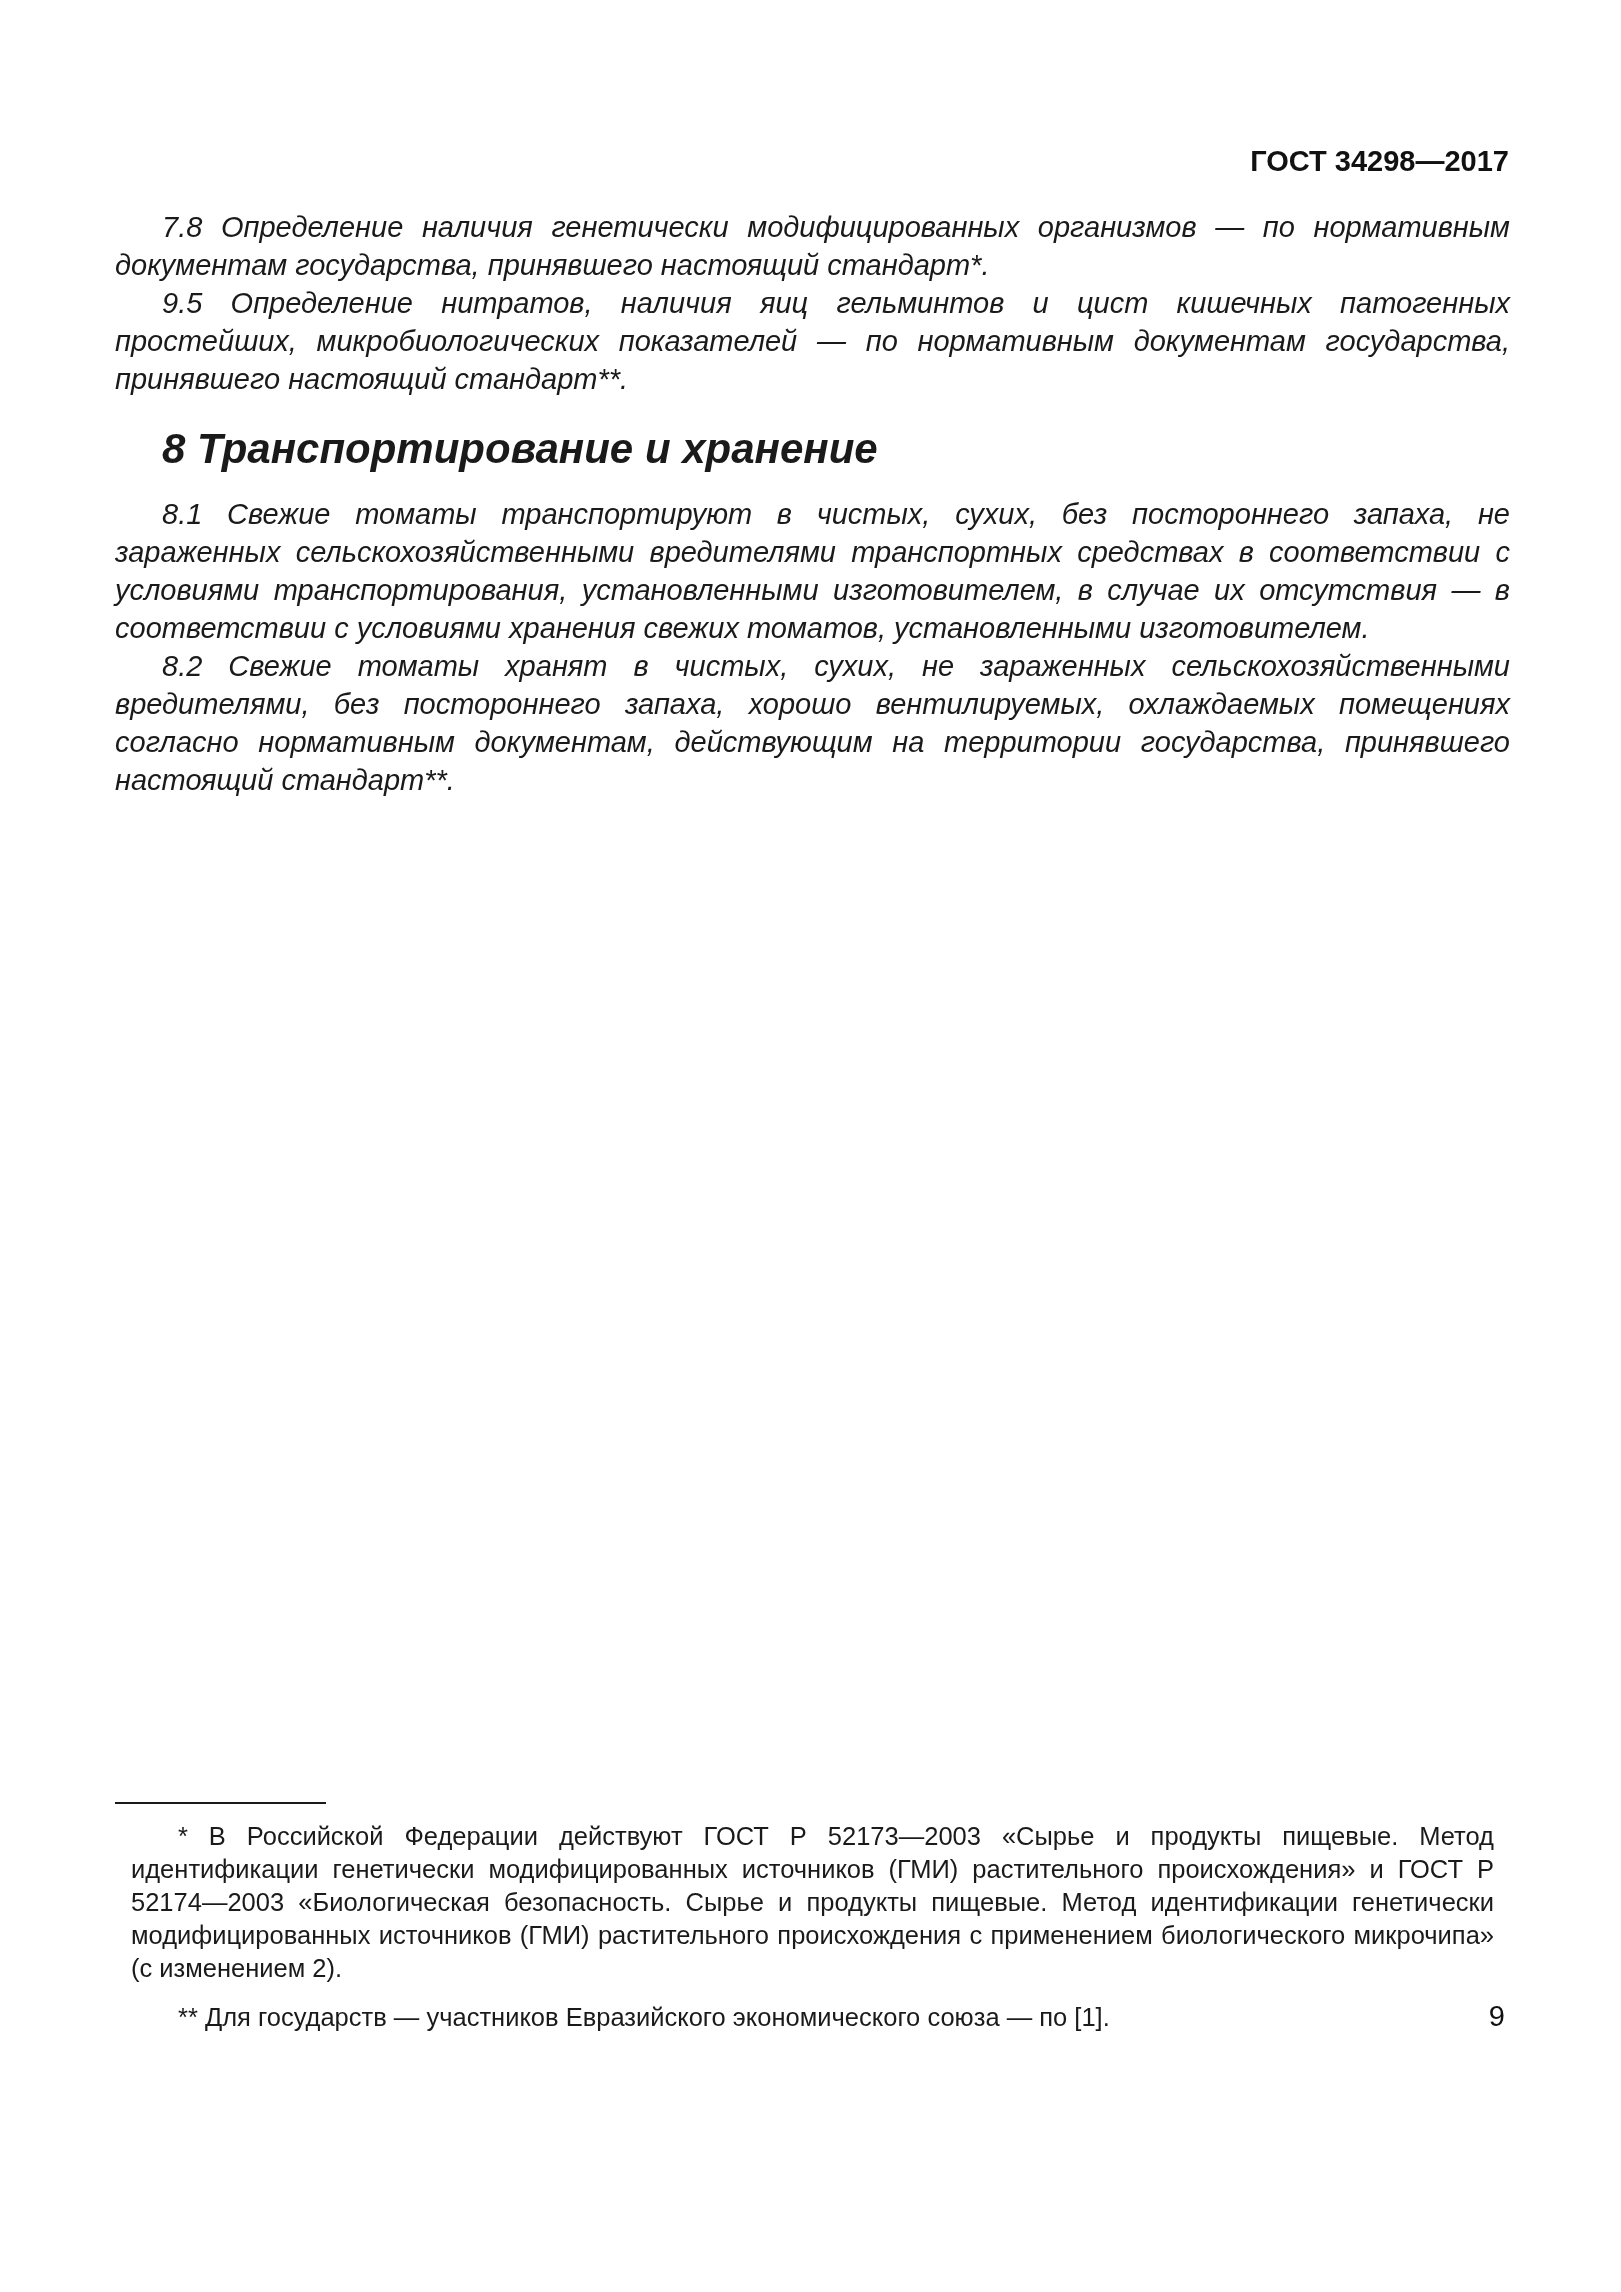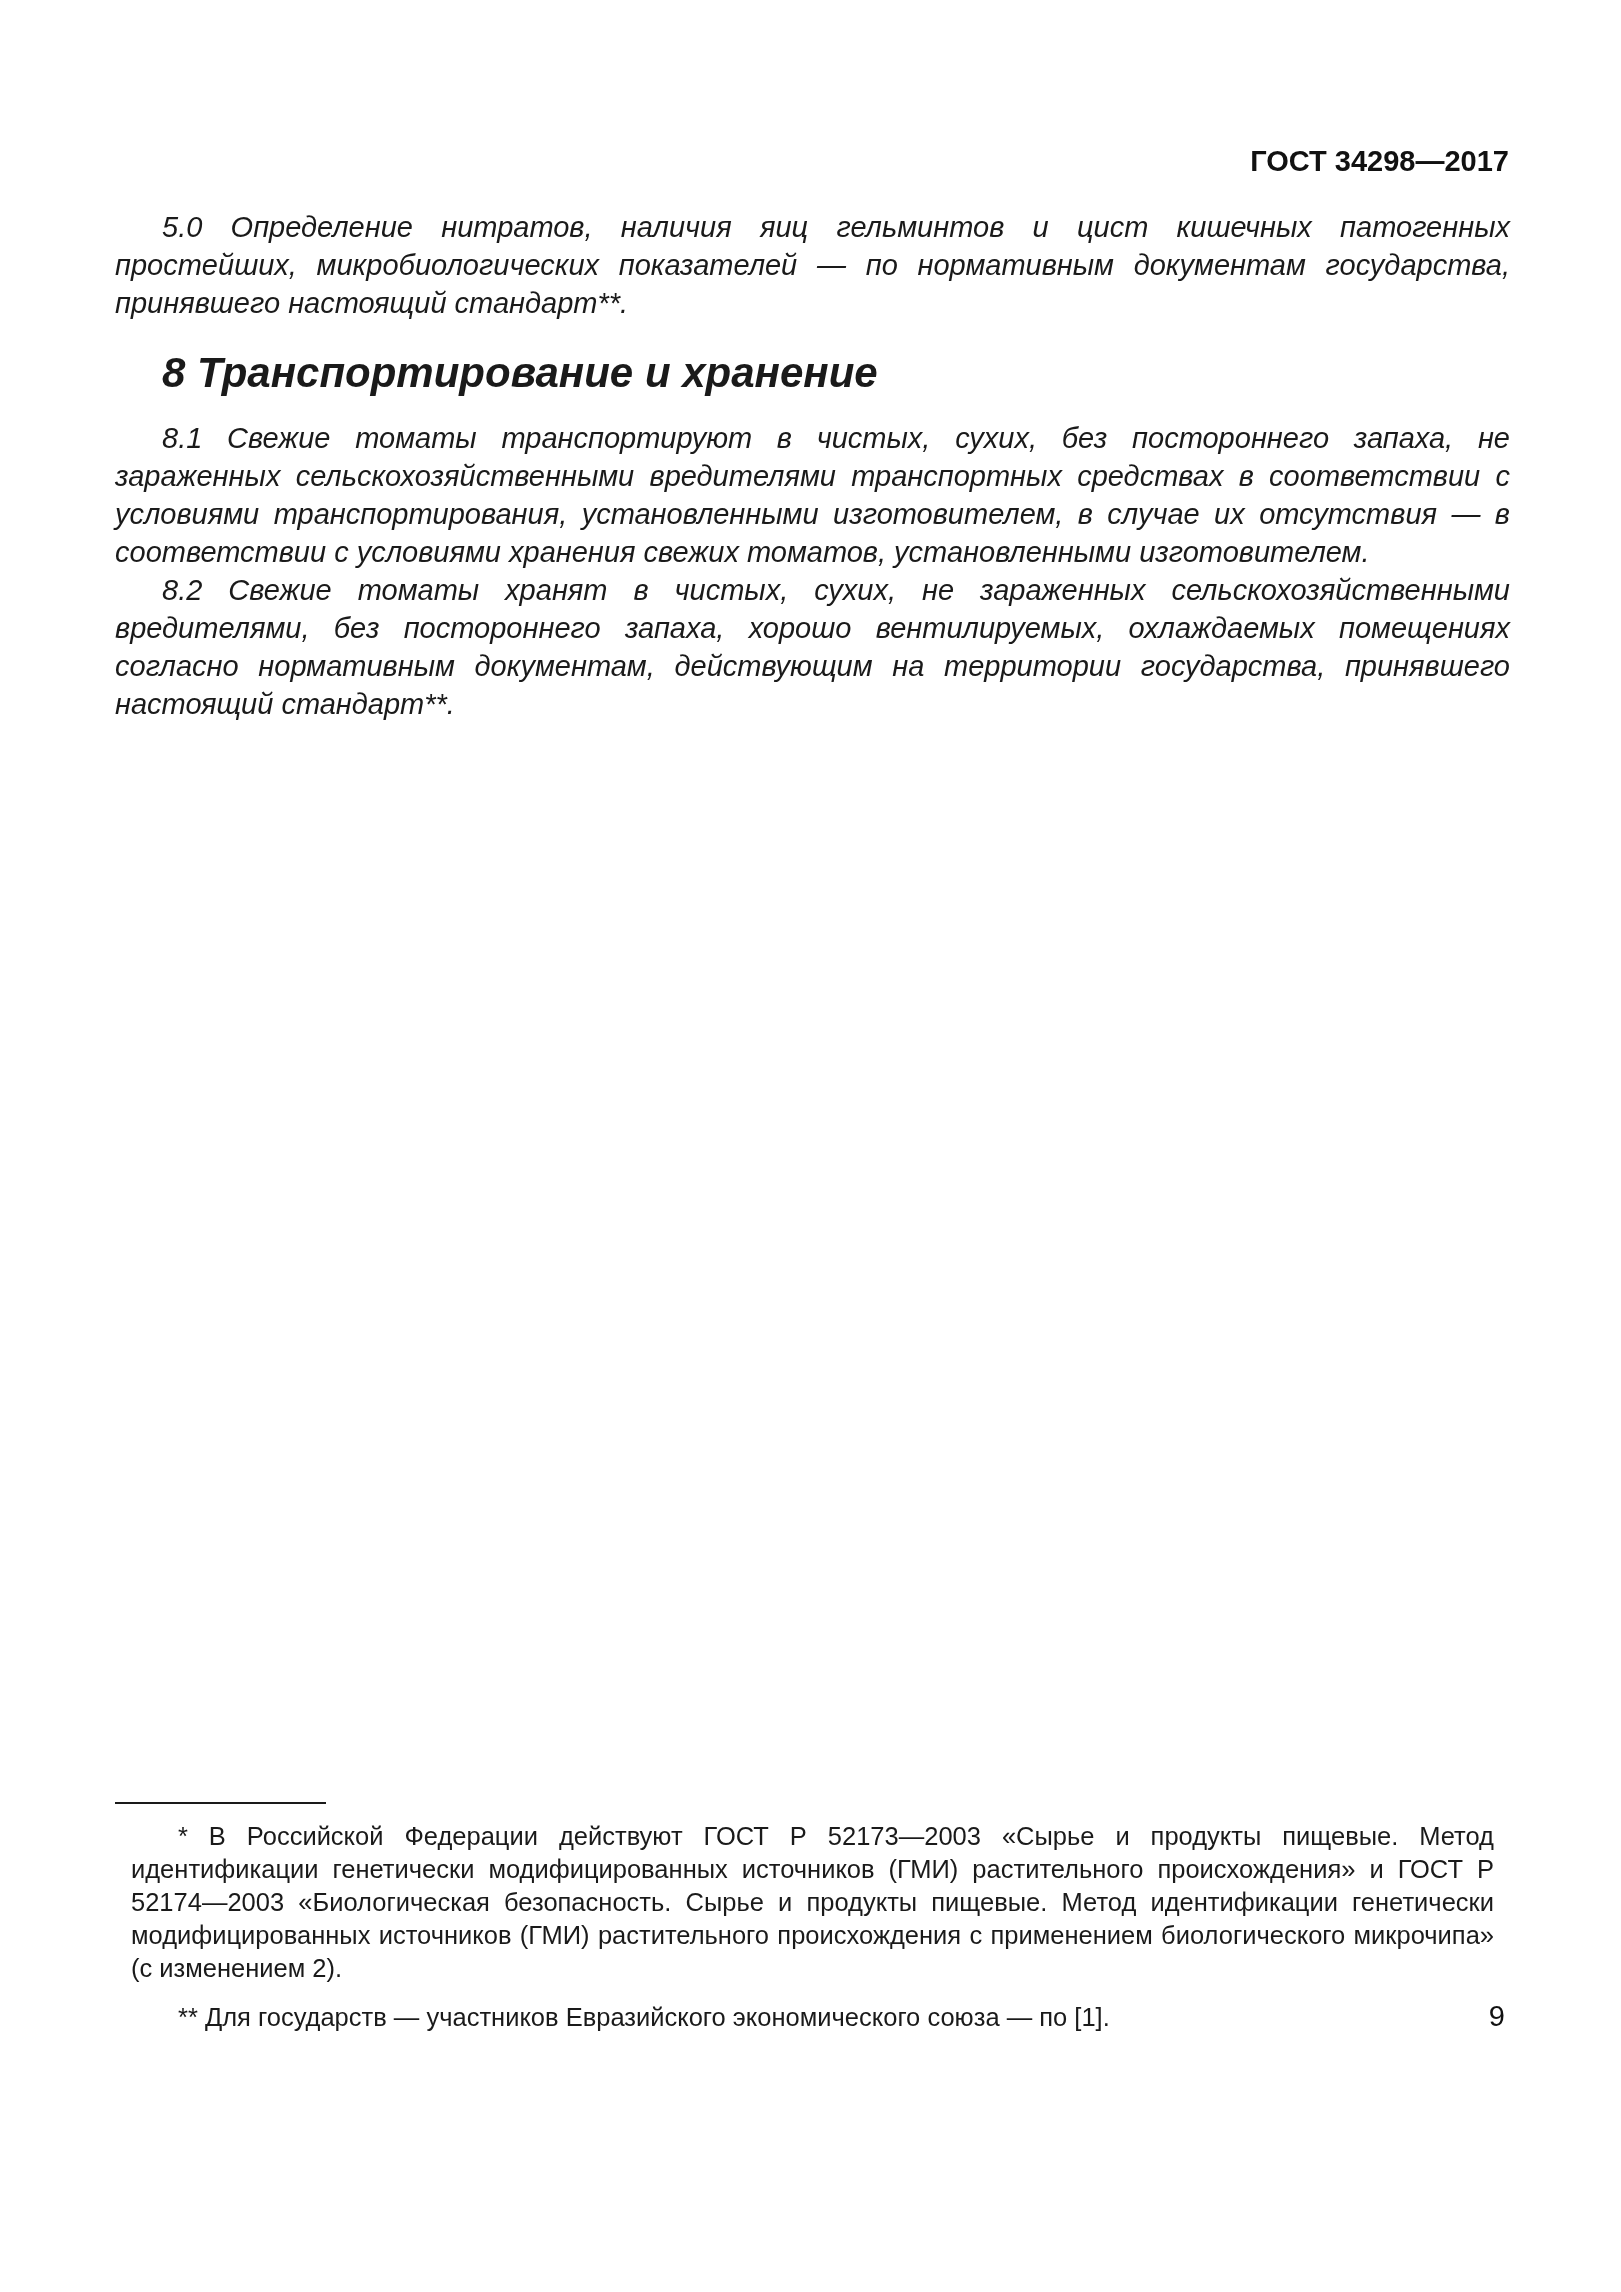--- a/index.html
+++ b/index.html
@@ -82,21 +82,22 @@
 </head>
 <body>
 
 <div class="page">
 
   <div class="header">
     <span>ГОСТ 34298—2017</span>
   </div>
 
   <div class="body-text">
-    <p class="para">5.0 Определение нитратов, наличия яиц гельминтов и цист кишечных патогенных простейших, микробиологических показателей — по нормативным документам государства, принявшего настоящий стандарт**.</p>
+    <p class="para">7.8 Определение наличия генетически модифицированных организмов — по нормативным документам государства, принявшего настоящий стандарт*.</p>
+    <p class="para">9.5 Определение нитратов, наличия яиц гельминтов и цист кишечных патогенных простейших, микробиологических показателей — по нормативным документам государства, принявшего настоящий стандарт**.</p>
 
     <h2 class="section-title">8 Транспортирование и хранение</h2>
 
     <p class="para">8.1 Свежие томаты транспортируют в чистых, сухих, без постороннего запаха, не зараженных сельскохозяйственными вредителями транспортных средствах в соответствии с условиями транспортирования, установленными изготовителем, в случае их отсутствия — в соответствии с условиями хранения свежих томатов, установленными изготовителем.</p>
     <p class="para">8.2 Свежие томаты хранят в чистых, сухих, не зараженных сельскохозяйственными вредителями, без постороннего запаха, хорошо вентилируемых, охлаждаемых помещениях согласно нормативным документам, действующим на территории государства, принявшего настоящий стандарт**.</p>
   </div>
 
   <div class="footnote-area">
     <div class="footnote-rule"></div>
     <p class="footnote">* В Российской Федерации действуют ГОСТ Р 52173—2003 «Сырье и продукты пищевые. Метод идентификации генетически модифицированных источников (ГМИ) растительного происхождения» и ГОСТ Р 52174—2003 «Биологическая безопасность. Сырье и продукты пищевые. Метод идентификации генетически модифицированных источников (ГМИ) растительного происхождения с применением биологического микрочипа» (с изменением 2).</p>

